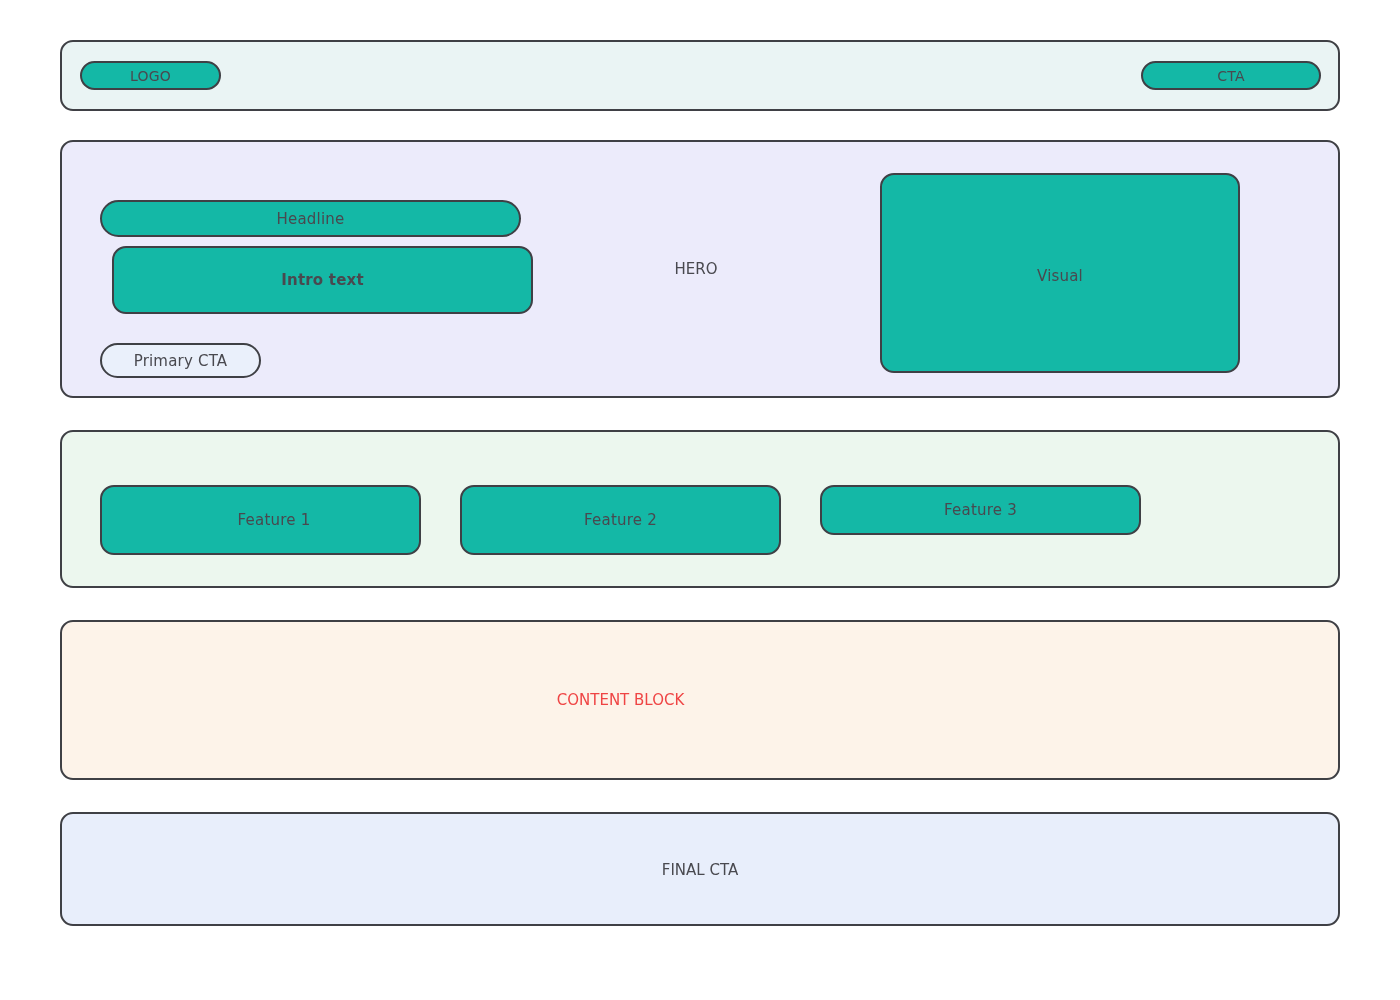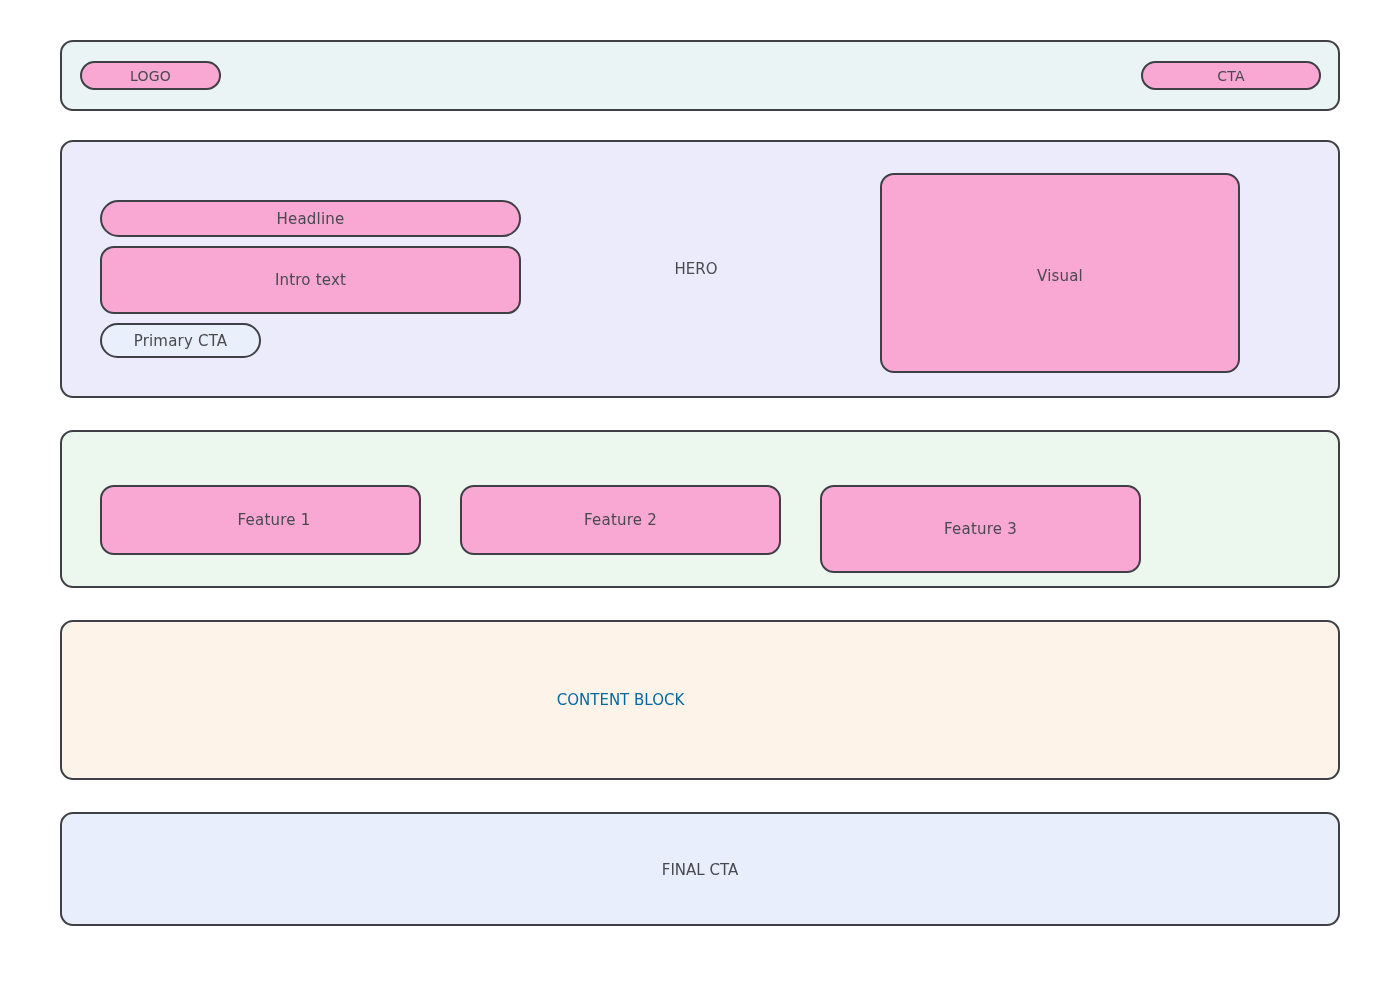--- a/index.html
+++ b/index.html
@@ -29,21 +29,21 @@
     box-sizing: border-box;
     border: 2px solid #3f4045;
     border-radius: 13px;
   }
 
   
   .box {
     position: absolute;
     box-sizing: border-box;
     border: 2px solid #3f4045;
-    background: #f9a8d4;
+    background: #14b8a6;
     display: flex;
     align-items: center;
     justify-content: center;
     font-size: 15px;
     color: #49494f;
     letter-spacing: 0.2px;
   }
   .pill { border-radius: 999px; }
   .rr   { border-radius: 14px; }
 
@@ -55,38 +55,38 @@
   .band-final   { background: #e8eefb; }
 
   
   #header      { left: 60px;  top: 40px;  width: 1280px; height: 71px; }
   #logo-pill   { left: 80px;  top: 61px;  width: 141px;  height: 29px; font-size: 14px; }
   #cta-pill    { left: 1141px;top: 61px;  width: 180px;  height: 29px; font-size: 14px; }
 
   
   #hero        { left: 60px;  top: 140px; width: 1280px; height: 258px; }
   #headline    { left: 100px; top: 192px; width: 421px;  height: 37px; margin-top: 8px; }
-  #intro       { left: 100px; top: 246px; width: 421px;  height: 68px; }
-  #primary-cta { left: 100px; top: 323px; width: 161px;  height: 35px;
+  #intro       { left: 112px; top: 246px; width: 421px;  height: 68px; font-weight: bold; }
+  #primary-cta { left: 100px; top: 343px; width: 161px;  height: 35px;
                  background: #eaf0fb; }
   #hero-label  { position: absolute; left: 556px; top: 260px; width: 280px;
                  text-align: center; font-size: 15px; color: #49494f; }
   #visual      { left: 880px; top: 173px; width: 360px;  height: 200px;
                  align-items: flex-start; padding-top: 92px; }
 
   
   #features    { left: 60px;  top: 430px; width: 1280px; height: 158px; }
   #feat1       { left: 100px; top: 485px; width: 321px;  height: 70px; padding-left: 27px; }
   #feat2       { left: 460px; top: 485px; width: 321px;  height: 70px; }
-  #feat3       { left: 820px; top: 485px; width: 321px;  height: 88px; }
+  #feat3       { left: 820px; top: 485px; width: 321px;  height: 50px; }
 
   
   #content     { left: 60px;  top: 620px; width: 1280px; height: 160px; }
   #content-label { position: absolute; left: 60px; top: 691px; width: 1121px;
-                   text-align: center; font-size: 15px; color: #0369a1; }
+                   text-align: center; font-size: 15px; color: #ef4444; }
 
   
   #final       { left: 60px;  top: 812px; width: 1280px; height: 114px; }
   #final-label { position: absolute; left: 60px; top: 861px; width: 1280px;
                  text-align: center; font-size: 15px; color: #49494f; }
 </style>
 </head>
 <body>
 
 <div class="canvas">

